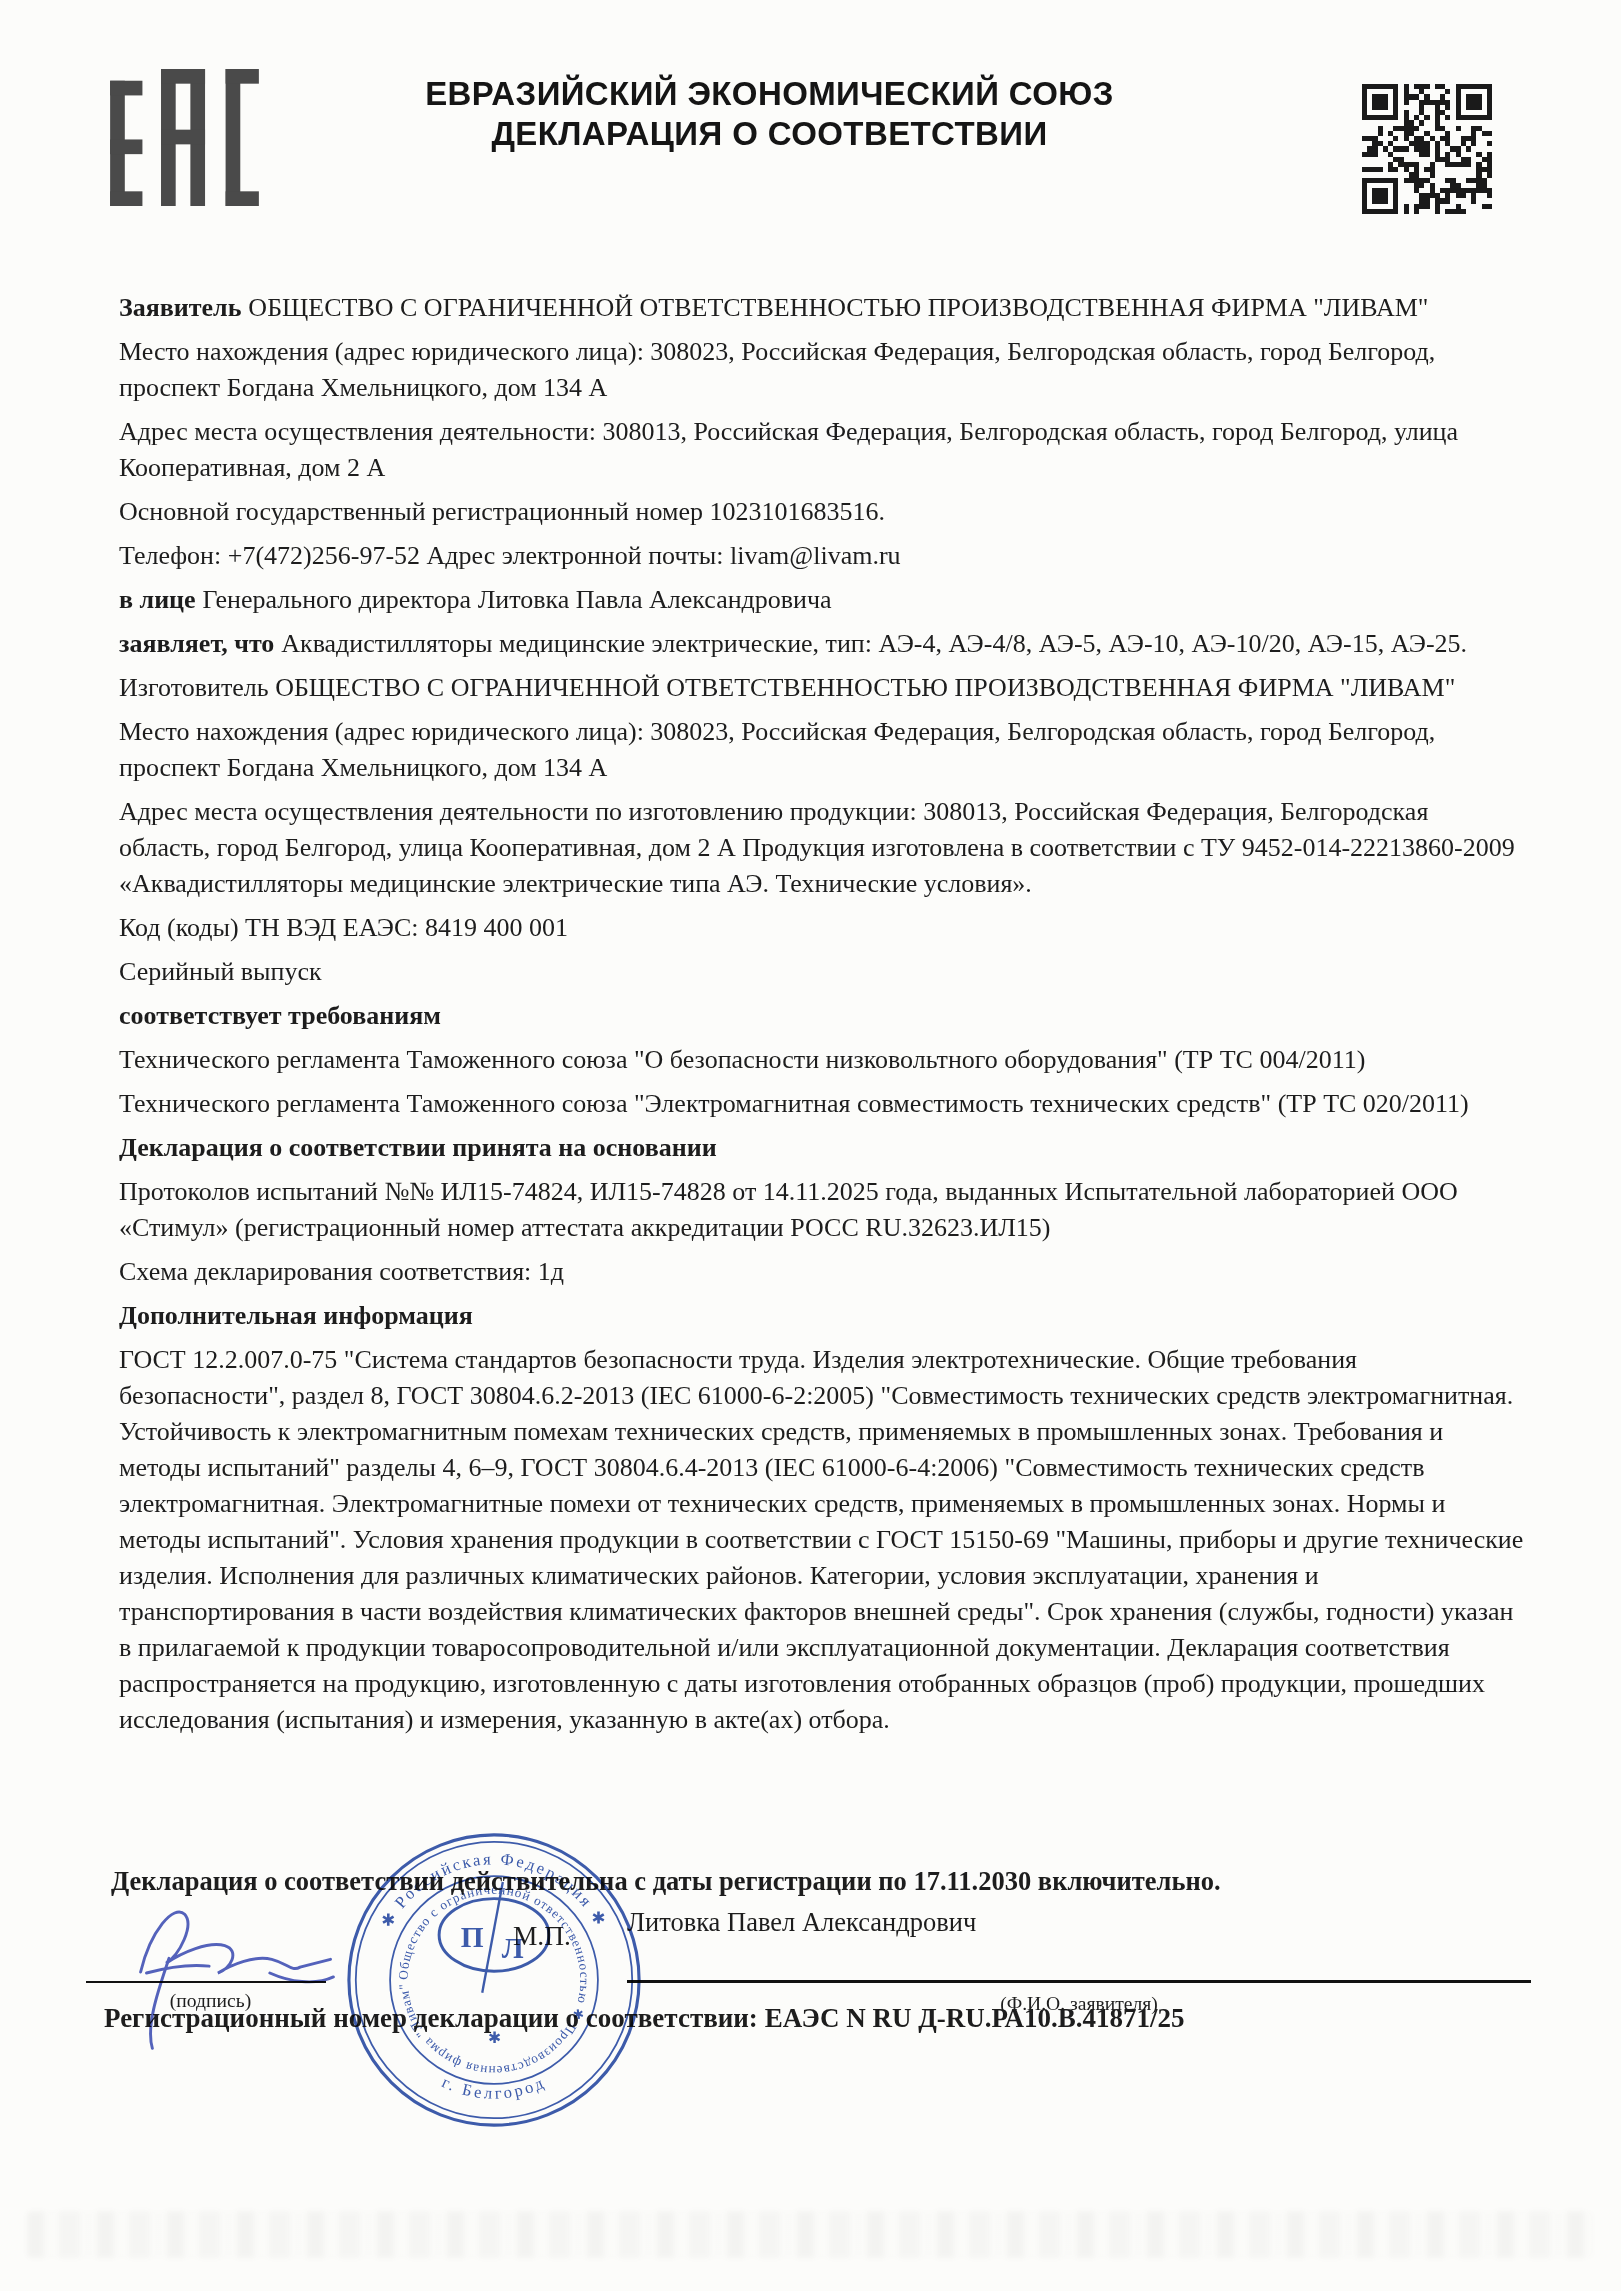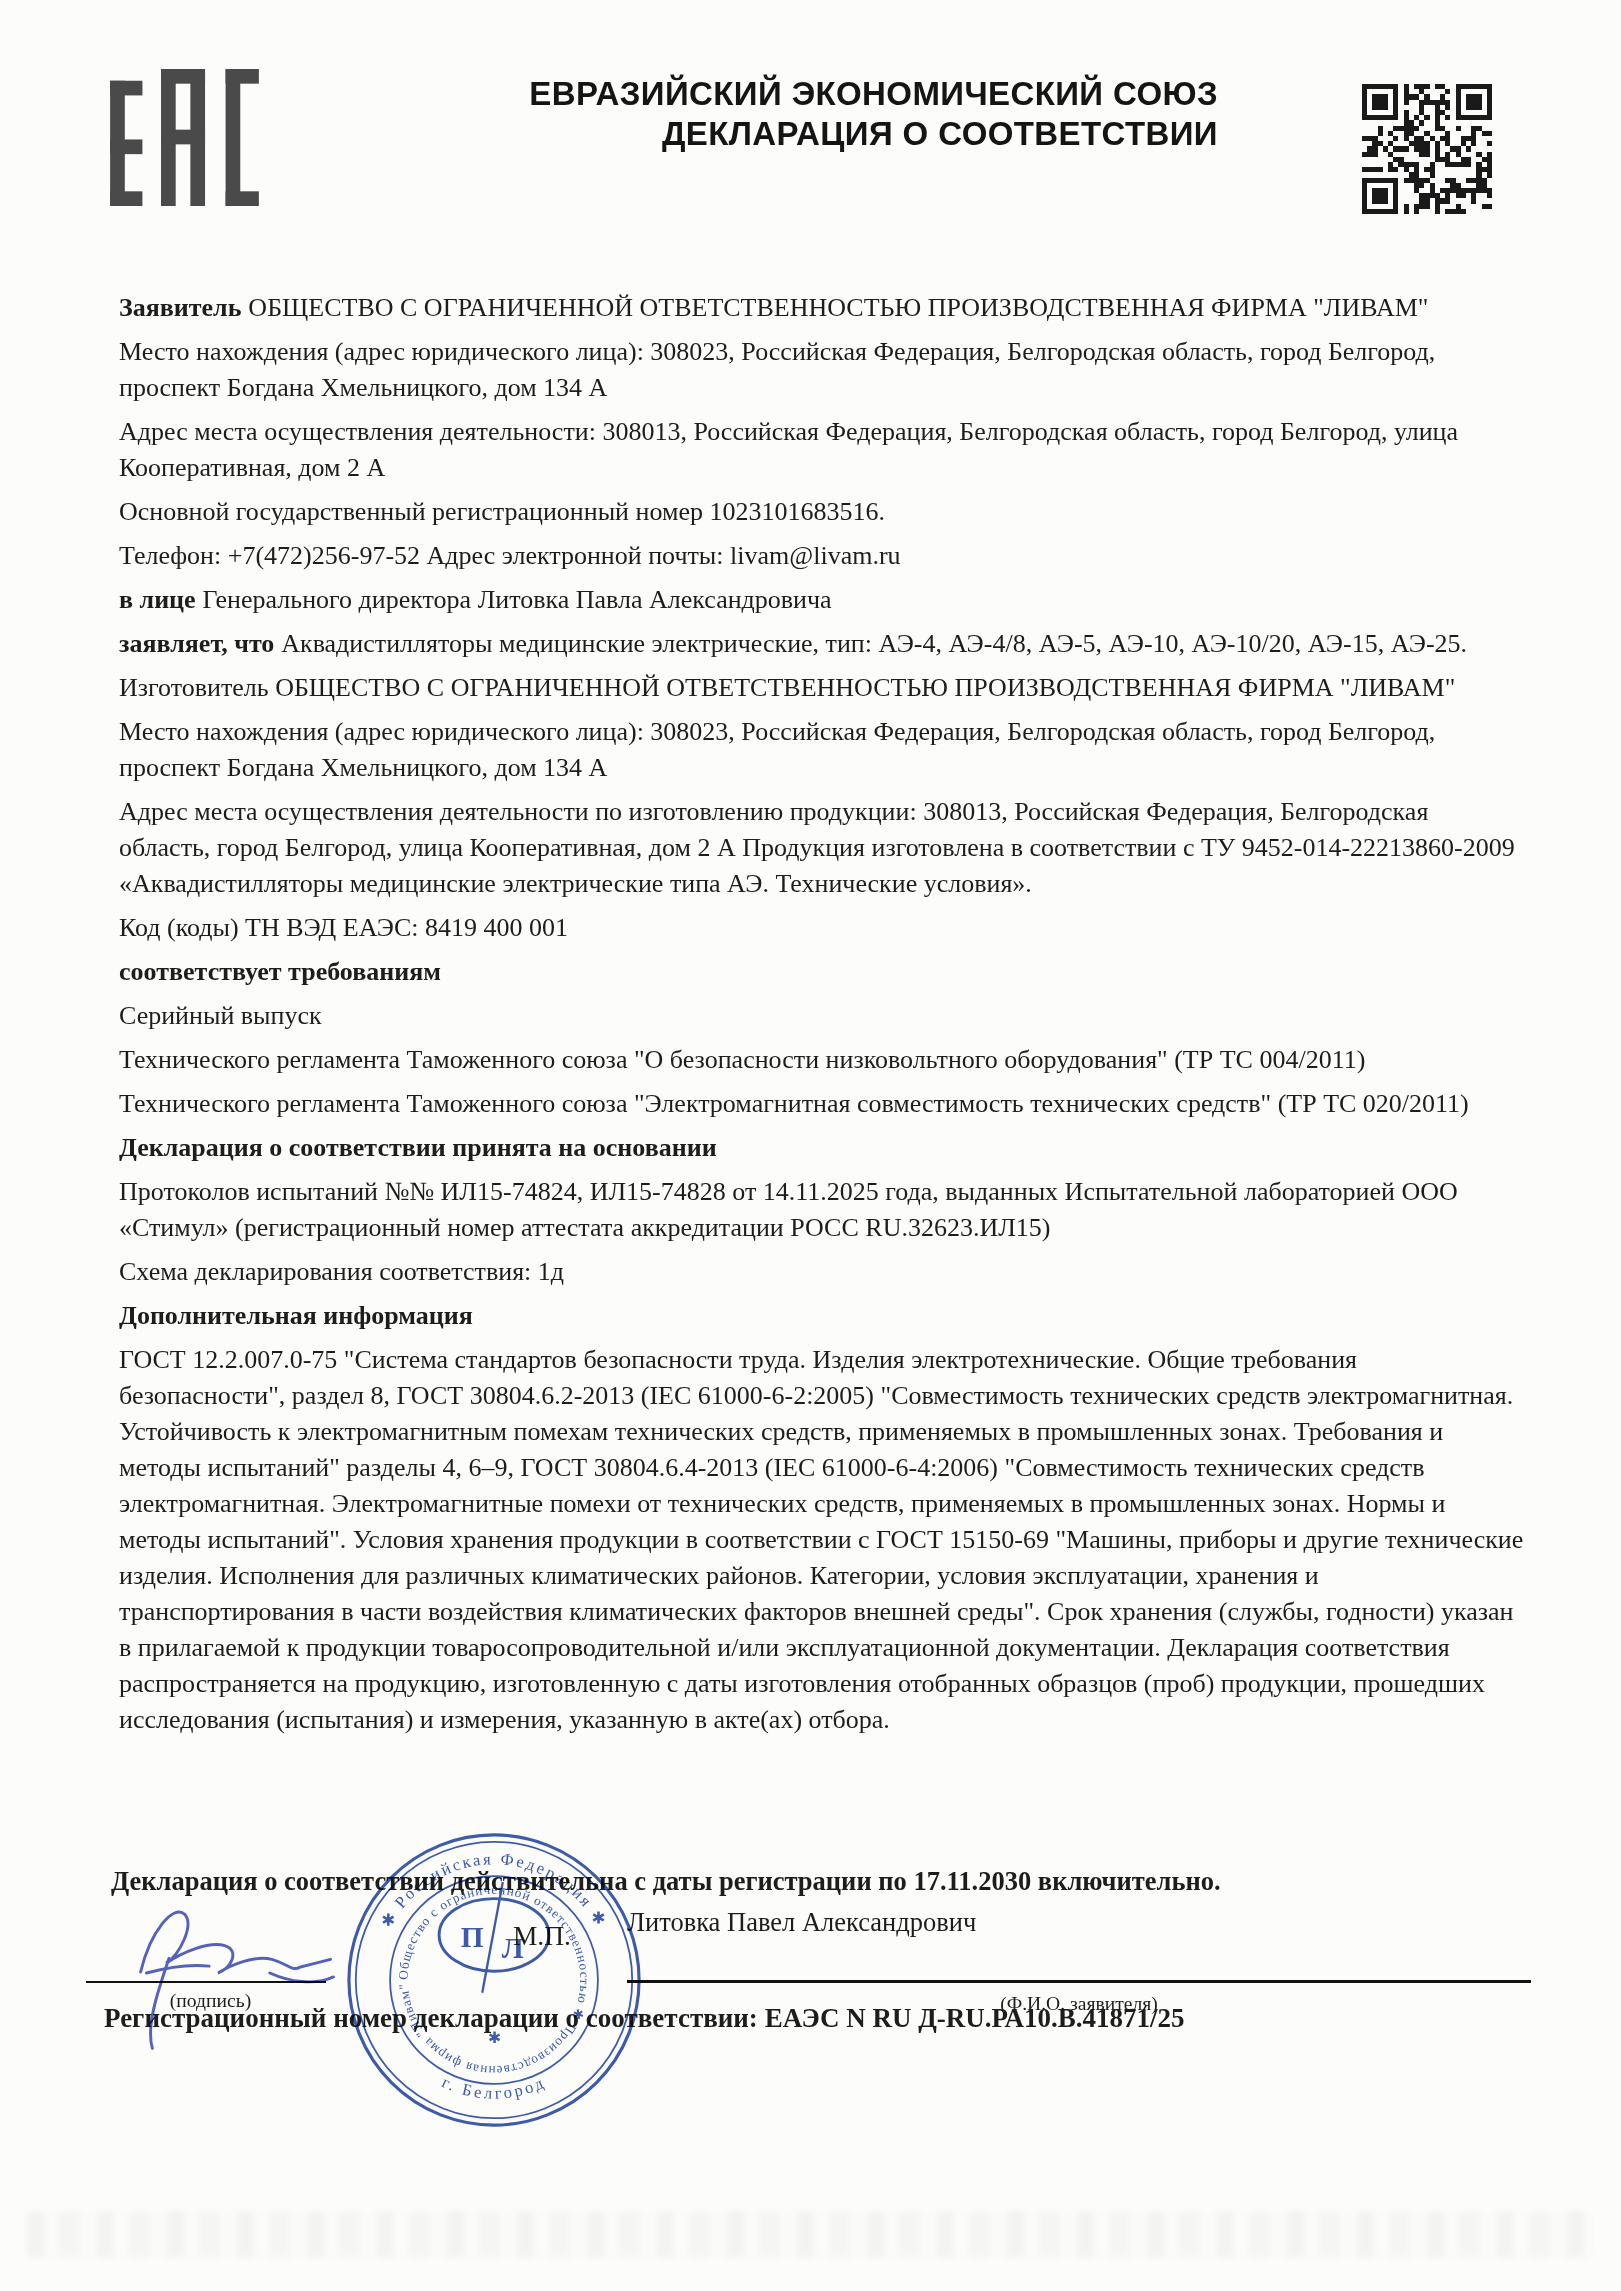--- a/index.html
+++ b/index.html
@@ -1,20 +1,20 @@
 <!DOCTYPE html>
 <html><head>
 <meta charset="utf-8">
 <style>
   html,body{margin:0;padding:0;background:#e8e8e6;}
   .page{position:relative;width:1621px;height:2292px;background:#fcfcfa;overflow:hidden;
         font-family:"Liberation Serif", serif;color:#1d1d1d;}
   
   .eac-logo{position:absolute;left:110px;top:69px;}
-  .doc-title{position:absolute;left:321px;top:74px;width:897px;text-align:right;
+  .doc-title{position:absolute;left:321px;top:74px;width:897px;text-align:center;
              font-family:"Liberation Sans", sans-serif;font-weight:bold;font-size:33px;
              line-height:40px;color:#151515;letter-spacing:0.4px;}
   .qr{position:absolute;left:1362px;top:84px;}
   
   .body-col{position:absolute;left:111px;top:282px;width:1423px;font-size:26px;line-height:36px;}
   .body-col p{margin:8px;}
   .b{font-weight:bold;}
   .lead{margin-right:6.9px;}
   .g9{margin-top:8.8px;} .g6{margin-top:5.9px;} .g5{margin-top:4.9px;}
   
@@ -375,22 +375,22 @@
     <p><span>Место нахождения (адрес юридического лица): 308023, Российская Федерация, Белгородская область, город Белгород, проспект Богдана Хмельницкого, дом 134 А</span></p>
     <p><span>Адрес места осуществления деятельности: 308013, Российская Федерация, Белгородская область, город Белгород, улица Кооперативная, дом 2 А</span></p>
     <p><span>Основной государственный регистрационный номер 1023101683516.</span></p>
     <p><span>Телефон: +7(472)256-97-52 Адрес электронной почты: livam@livam.ru</span></p>
     <p><span class="b lead">в лице</span><span>Генерального директора Литовка Павла Александровича</span></p>
     <p class="g9"><span class="b lead">заявляет, что</span><span>Аквадистилляторы медицинские электрические, тип: АЭ-4, АЭ-4/8, АЭ-5, АЭ-10, АЭ-10/20, АЭ-15, АЭ-25.</span></p>
     <p><span>Изготовитель ОБЩЕСТВО С ОГРАНИЧЕННОЙ ОТВЕТСТВЕННОСТЬЮ ПРОИЗВОДСТВЕННАЯ ФИРМА "ЛИВАМ"</span></p>
     <p><span>Место нахождения (адрес юридического лица): 308023, Российская Федерация, Белгородская область, город Белгород, проспект Богдана Хмельницкого, дом 134 А</span></p>
     <p><span>Адрес места осуществления деятельности по изготовлению продукции: 308013, Российская Федерация, Белгородская область, город Белгород, улица Кооперативная, дом 2 А Продукция изготовлена в соответствии с ТУ 9452-014-22213860-2009 «Аквадистилляторы медицинские электрические типа АЭ. Технические условия».</span></p>
     <p class="g6"><span>Код (коды) ТН ВЭД ЕАЭС: 8419 400 001</span></p>
+    <p><span>Серийный выпуск</span></p>
     <p><span class="b">соответствует требованиям</span></p>
-    <p><span>Серийный выпуск</span></p>
     <p><span>Технического регламента Таможенного союза "О безопасности низковольтного оборудования" (ТР ТС 004/2011)</span></p>
     <p><span>Технического регламента Таможенного союза "Электромагнитная совместимость технических средств" (ТР ТС 020/2011)</span></p>
     <p class="g5"><span class="b">Декларация о соответствии принята на основании</span></p>
     <p><span>Протоколов испытаний №№ ИЛ15-74824, ИЛ15-74828 от 14.11.2025 года, выданных Испытательной лабораторией ООО «Стимул» (регистрационный номер аттестата аккредитации РОСС RU.32623.ИЛ15)</span></p>
     <p><span>Схема декларирования соответствия: 1д</span></p>
     <p class="g5"><span class="b">Дополнительная информация</span></p>
     <p><span>ГОСТ 12.2.007.0-75 "Система стандартов безопасности труда. Изделия электротехнические. Общие требования безопасности", раздел 8, ГОСТ 30804.6.2-2013 (IEC 61000-6-2:2005) "Совместимость технических средств электромагнитная. Устойчивость к электромагнитным помехам технических средств, применяемых в промышленных зонах. Требования и методы испытаний" разделы 4, 6–9, ГОСТ 30804.6.4-2013 (IEC 61000-6-4:2006) "Совместимость технических средств электромагнитная. Электромагнитные помехи от технических средств, применяемых в промышленных зонах. Нормы и методы испытаний". Условия хранения продукции в соответствии с ГОСТ 15150-69 "Машины, приборы и другие технические изделия. Исполнения для различных климатических районов. Категории, условия эксплуатации, хранения и транспортирования в части воздействия климатических факторов внешней среды". Срок хранения (службы, годности) указан в прилагаемой к продукции товаросопроводительной и/или эксплуатационной документации. Декларация соответствия распространяется на продукцию, изготовленную с даты изготовления отобранных образцов (проб) продукции, прошедших исследования (испытания) и измерения, указанную в акте(ах) отбора.</span></p>
   </main>
 
   <div class="abs validity">Декларация о соответствии действительна с даты регистрации по 17.11.2030 включительно.</div>

